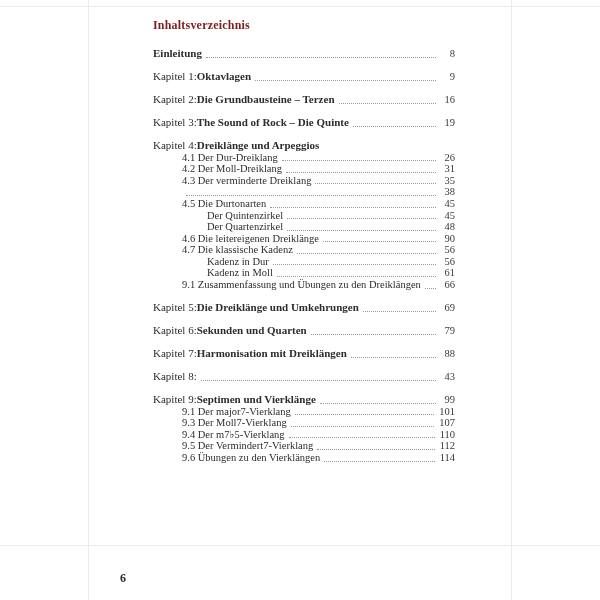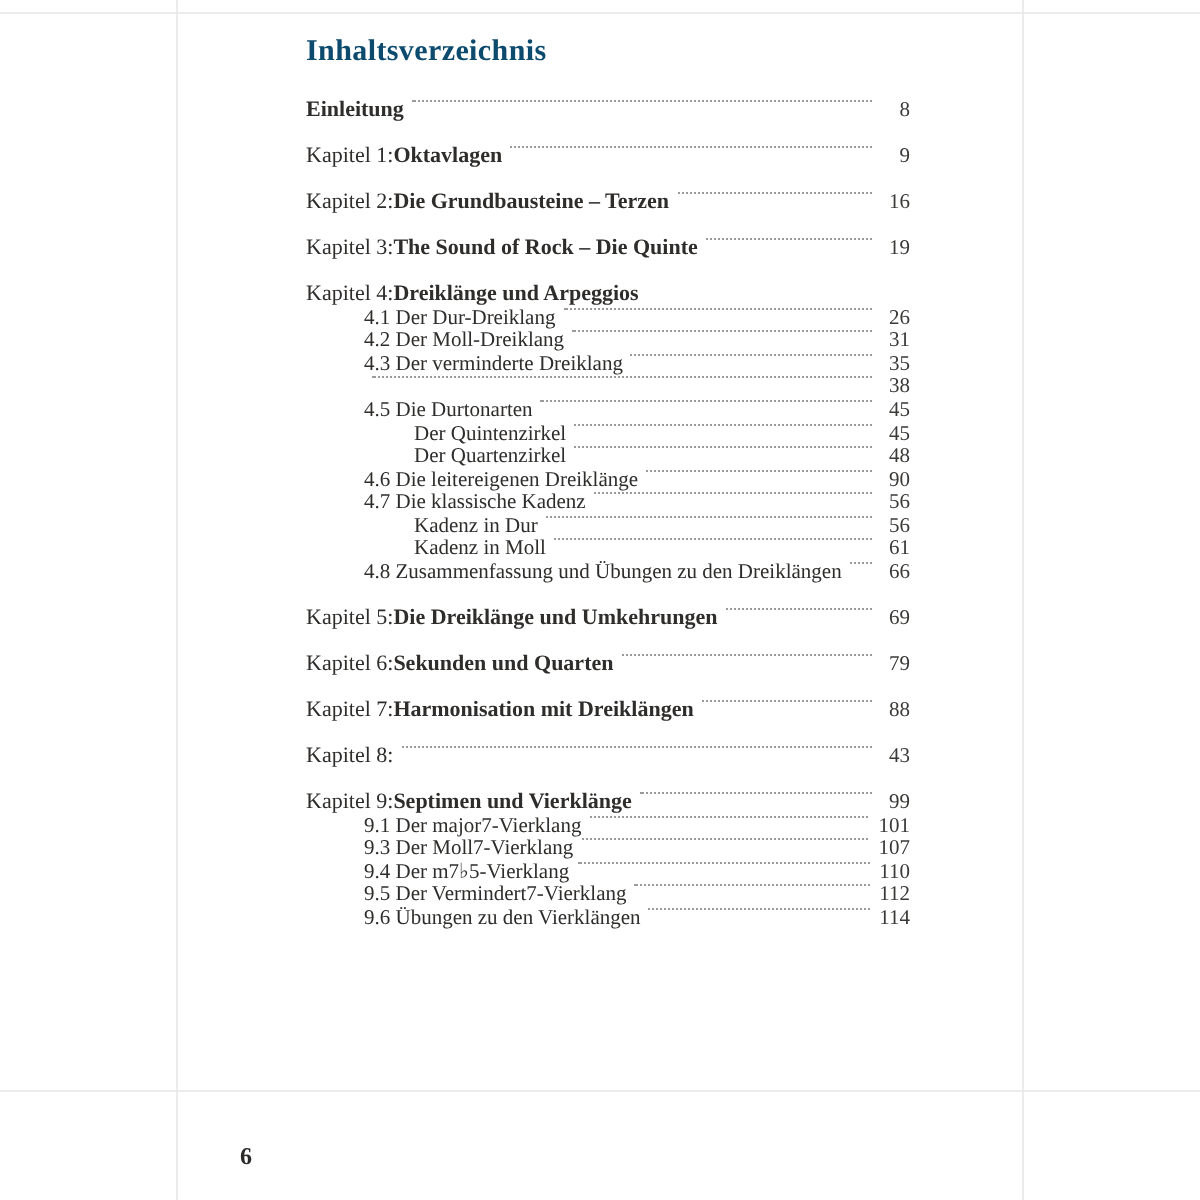--- a/index.html
+++ b/index.html
@@ -24,28 +24,28 @@
   .edge-right  { left: 511px; top: 0; width: 1px; height: 600px; }
 
   .content {
     position: absolute;
     left: 153px;
     top: 18px;
     width: 302px;
   }
   .title {
     margin: 0 0 15px 0;
-    font-size: 15px;
+    font-size: 12px;
     font-weight: bold;
     letter-spacing: 0.2px;
-    color: #0c4a6e;
+    color: #7f1d1d;
   }
   .row {
     display: flex;
-    align-items: flex-start;
+    align-items: flex-end;
     font-size: 11px;
     line-height: 11.6px;
     height: 11.6px;
     white-space: nowrap;
   }
   .row.gap { margin-top: 11.4px; }
   .row.lvl-1 { padding-left: 29px; font-size: 10.5px; }
   .row.lvl-2 { padding-left: 54px; font-size: 10.5px; }
   .prefix { font-weight: normal; }
   .label.bold { font-weight: bold; }
@@ -173,21 +173,21 @@
     <span class="pg">56</span>
   </div>
         <div class="row lvl-2">
     <span class="prefix"></span>
     <span class="label">Kadenz in Moll</span>
     <span class="dots"></span>
     <span class="pg">61</span>
   </div>
         <div class="row lvl-1">
     <span class="prefix"></span>
-    <span class="label">4.8 Zusammenfassung und Übungen zu den Dreiklängen</span>
+    <span class="label">9.1 Zusammenfassung und Übungen zu den Dreiklängen</span>
     <span class="dots"></span>
     <span class="pg">66</span>
   </div>
         <div class="row lvl-0 gap">
     <span class="prefix">Kapitel 5: </span>
     <span class="label bold">Die Dreiklänge und Umkehrungen</span>
     <span class="dots"></span>
     <span class="pg">69</span>
   </div>
         <div class="row lvl-0 gap">

